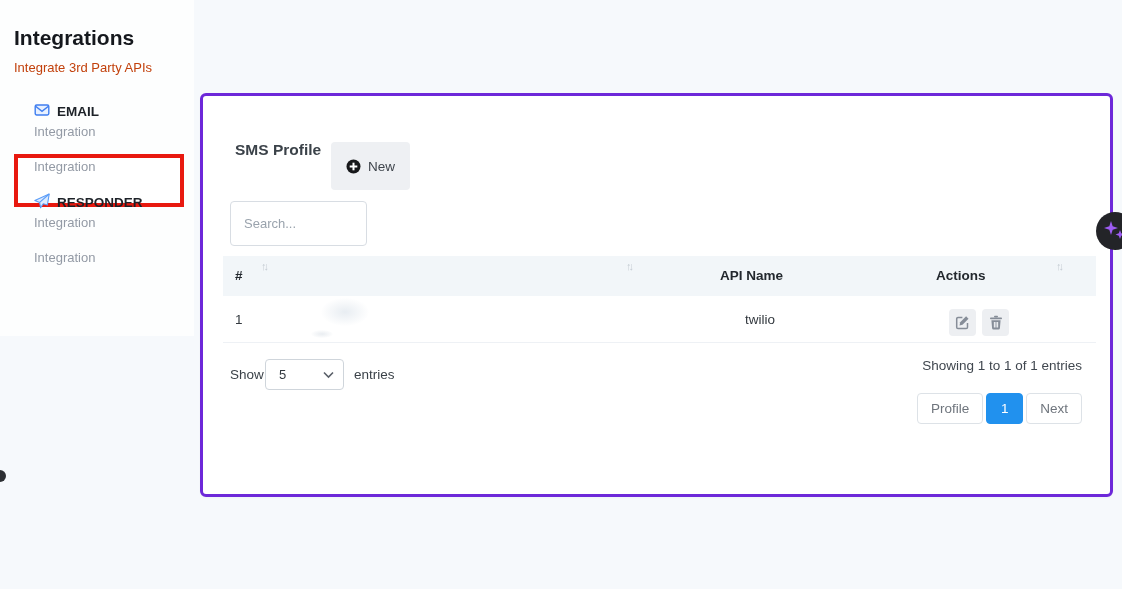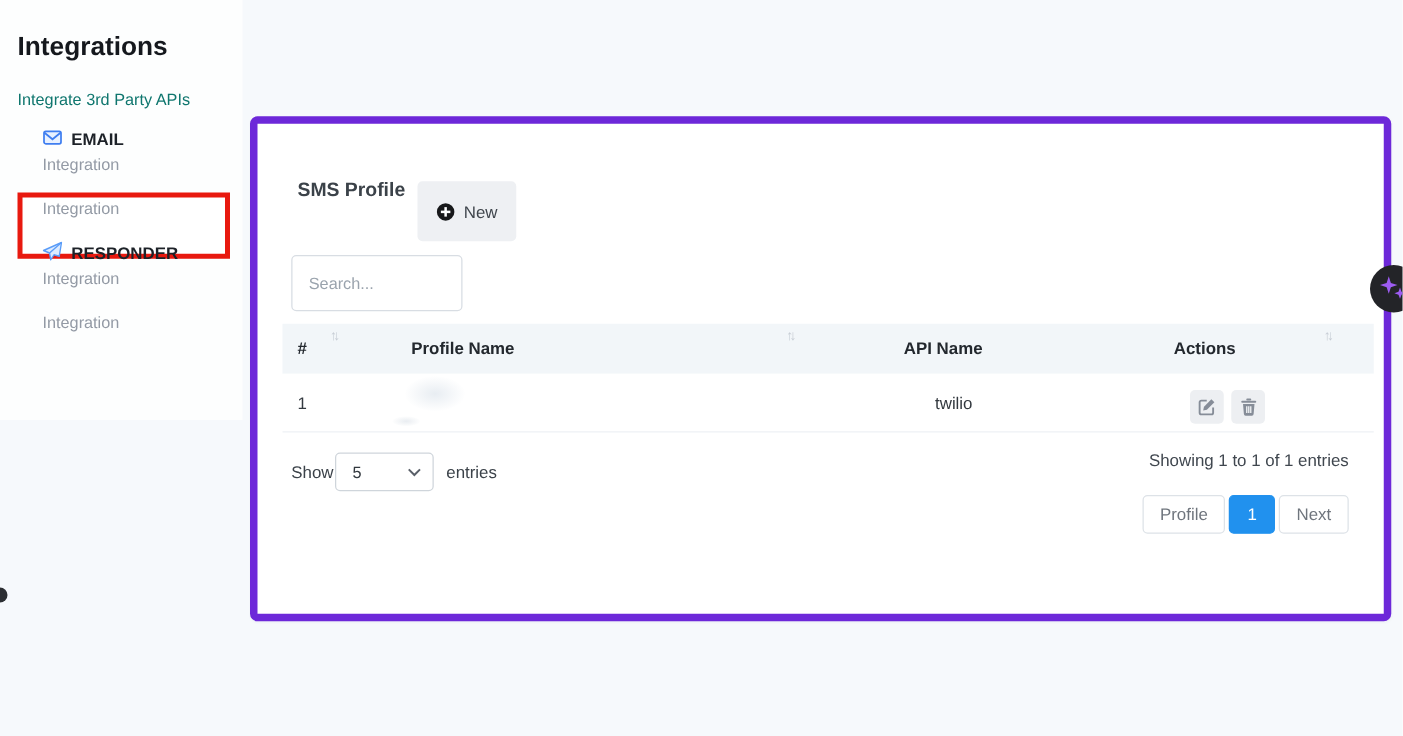--- a/index.html
+++ b/index.html
@@ -7,39 +7,39 @@
   body {
     position:relative;
     background:#f6f9fc;
     overflow:hidden;
     font-family:"Liberation Sans", sans-serif;
     color:#1d2228;
   }
   .white-zone { position:absolute; left:0; top:0; width:194px; height:336px; background:#fdfefe; }
 
   .page-title { position:absolute; left:14px; top:26px; font-size:21px; font-weight:700; color:#15181d; }
-  .page-subtitle { position:absolute; left:14px; top:72px; font-size:13px; color:#0f766e; }
+  .page-subtitle { position:absolute; left:14px; top:60px; font-size:13px; color:#c2410c; }
 
   
   .annotation-rect {
     position:absolute; left:14px; top:154px; width:170px; height:53px;
     border:4px solid #e8190f; background:#ffffff; z-index:1;
   }
 
   
   .sidebar { position:absolute; left:34px; top:103px; width:160px; z-index:2; }
   .side-item { margin-bottom:20px; cursor:pointer; }
   .side-label-row { display:flex; align-items:center; gap:7px; font-size:13.5px; font-weight:700; color:#1d2228; height:17px; }
   .side-label-row svg { flex:0 0 auto; }
   .side-sub { font-size:13px; color:#939aa5; margin-top:4px; }
 
   
   .card {
     position:absolute; left:200px; top:93px; width:913px; height:404px;
-    background:#ffffff; border:6px solid #6d28d9; border-radius:6px;
+    background:#ffffff; border:3px solid #6d28d9; border-radius:6px;
     box-shadow:0 1px 2px rgba(20,40,80,0.03);
   }
   .panel-title { position:absolute; left:32px; top:45px; font-size:15.5px; font-weight:700; color:#3b4249; }
   .new-button {
     position:absolute; left:128px; top:46px; height:48px; padding:0 15px;
     background:#eef0f3; border:none; border-radius:4px;
     display:flex; align-items:center; gap:7px; cursor:pointer;
     font-family:"Liberation Sans", sans-serif; font-size:13.5px; color:#3f454c;
   }
   .search-input {
@@ -168,21 +168,20 @@
           <rect x="6.5" y="3.7" width="2" height="7.6" fill="#ffffff"></rect>
         </svg>
     </span>
     <span>New</span>
   </button>
 
   <input class="search-input" type="text" placeholder="Search..." style="">
 
   <div class="tbl-header">
     <span class="th th-idx">#</span>
-    <span class="th th-name">Profile Name</span>
     <span class="th th-api">API Name</span>
     <span class="th th-act">Actions</span>
     <span class="sort-glyph sort-1">↑↓</span>
     <span class="sort-glyph sort-2">↑↓</span>
     <span class="sort-glyph sort-3">↑↓</span>
   </div>
 
   <div class="tbl-row">
     <span class="td td-idx">1</span>
     <span class="redacted-blob"></span>

